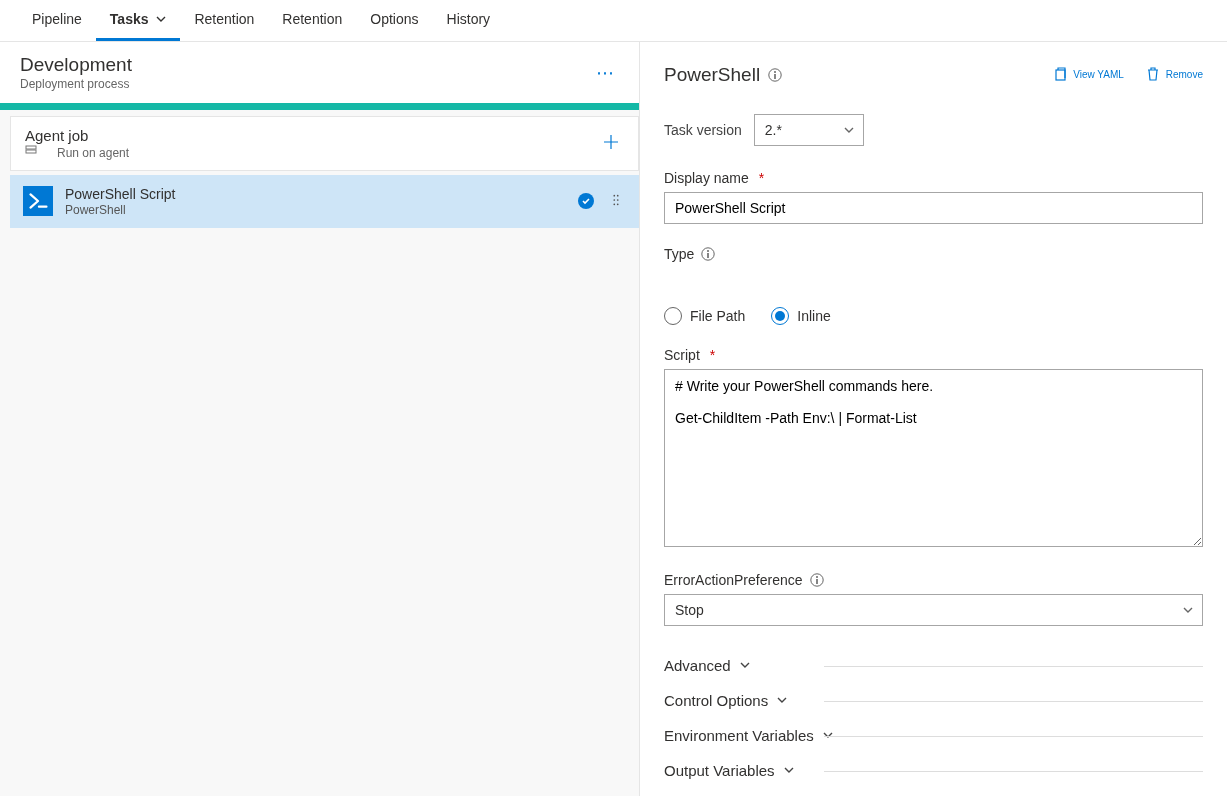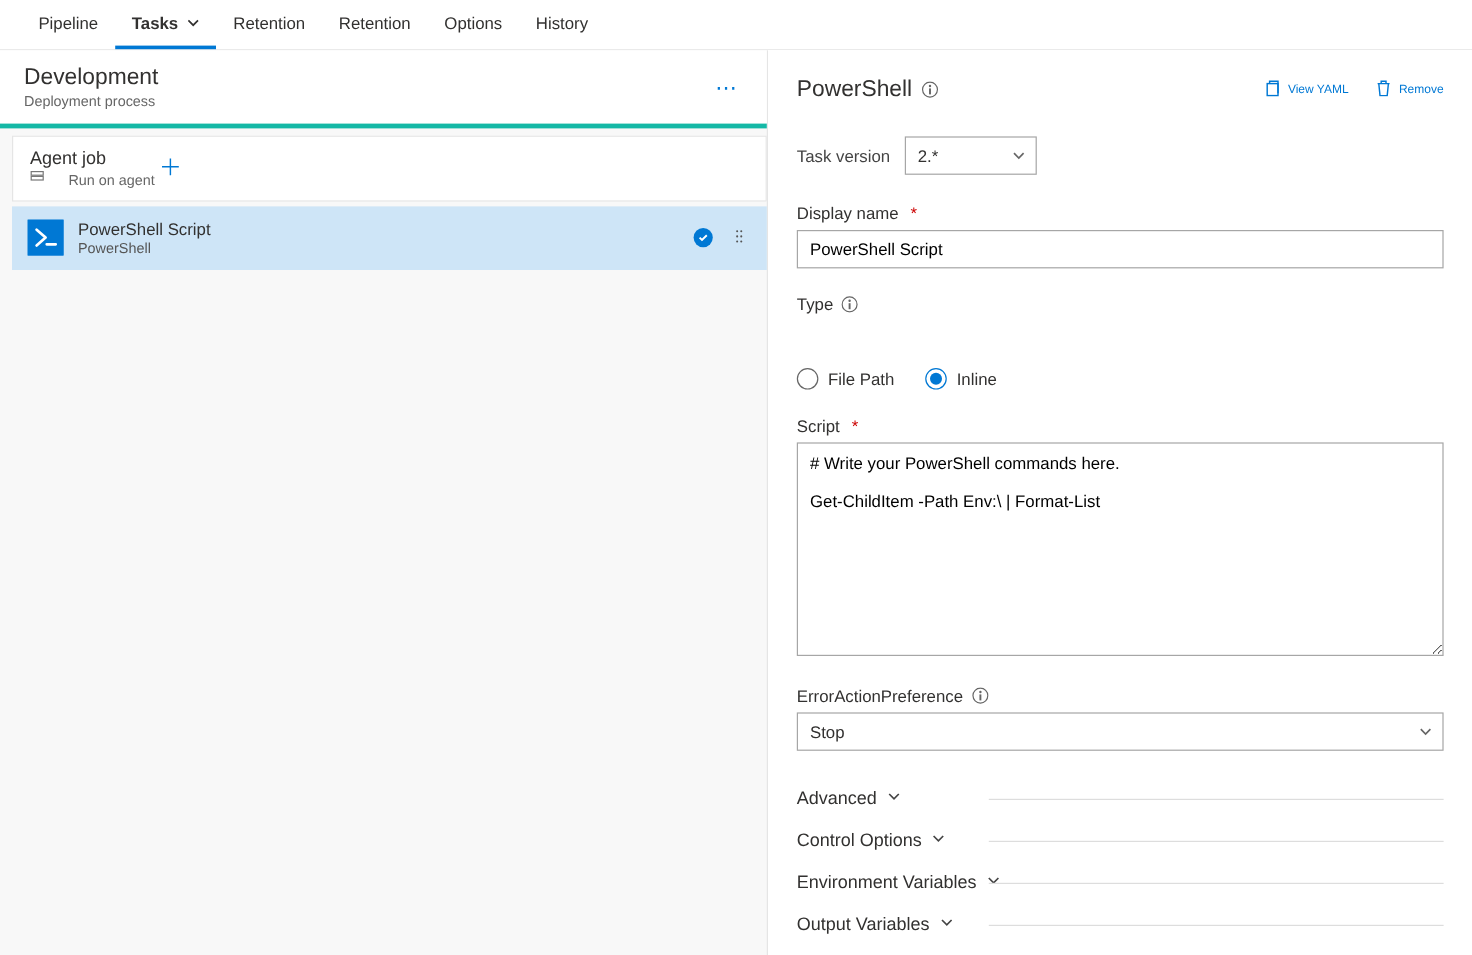--- a/index.html
+++ b/index.html
@@ -52,31 +52,32 @@
     padding: 22px 24px 10px 24px;
     background: #fff;
     overflow-y: auto;
   }
   .devhead {
     display: flex;
     justify-content: space-between;
     align-items: center;
     padding: 12px 20px;
     background: #fff;
-    border-bottom: 4px solid #14b8a6;
+    border-bottom: 7px solid #14b8a6;
   }
   .devhead .title { font-size: 19px; font-weight: 400; }
   .devhead .sub { font-size: 12px; color: #666; margin-top: 1px; }
   .more { color: #0078d4; font-size: 18px; letter-spacing: 1px; cursor: pointer; padding: 0 4px; }
   .agentjob {
     background: #fff;
     border: 1px solid #e5e5e5;
     margin: 6px 0 0 10px;
     padding: 10px 14px;
     display: flex;
+    justify-content: space-between;
     align-items: center;
   }
   .agentjob .title { font-size: 15px; }
   .agentjob .sub { font-size: 12px; color: #666; display: flex; align-items: center; gap: 20px; margin-top: 1px;}
   .agentjob .plus { color: #0078d4; cursor: pointer; padding: 4px; }
   .taskrow {
     background: #cee5f7;
     margin: 4px 0 0 10px;
     padding: 10px 12px;
     display: flex;

